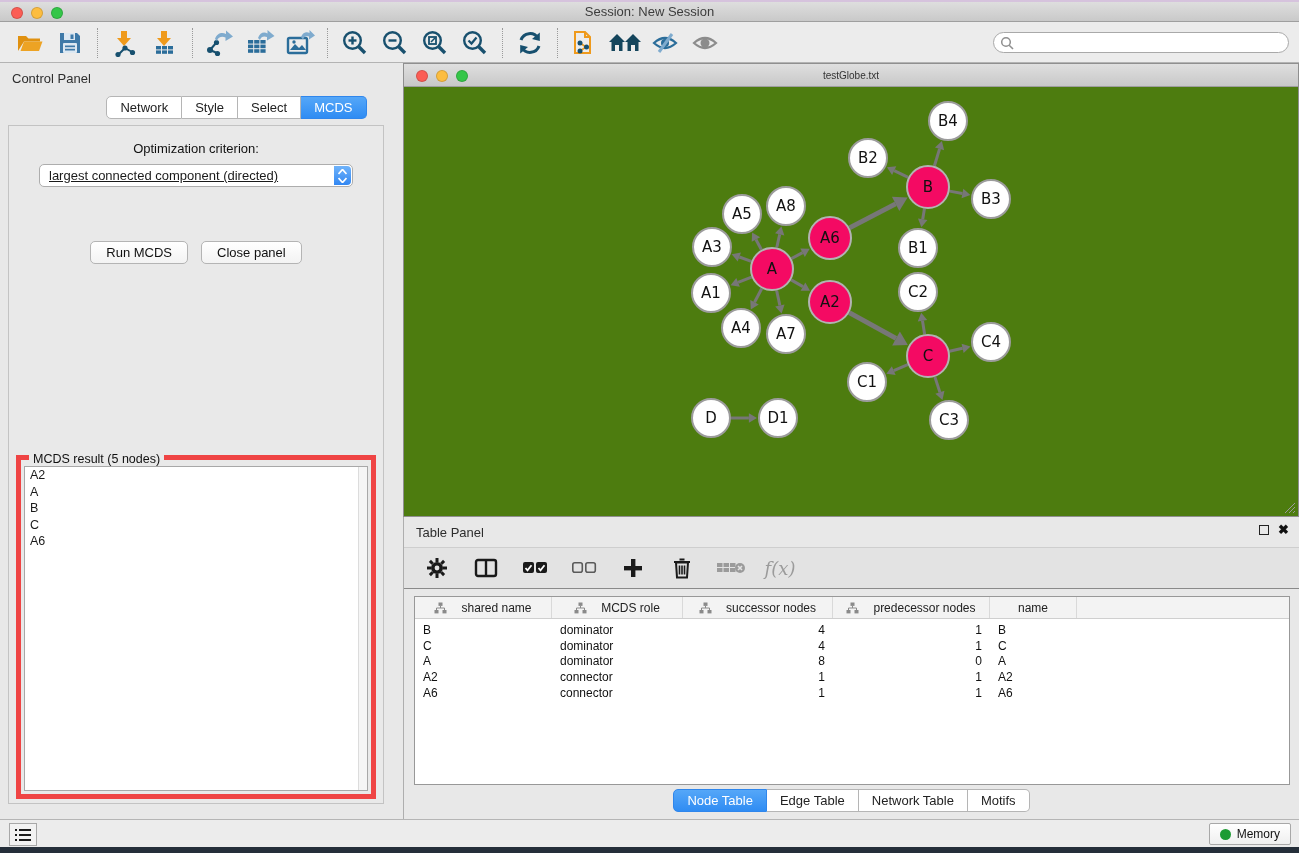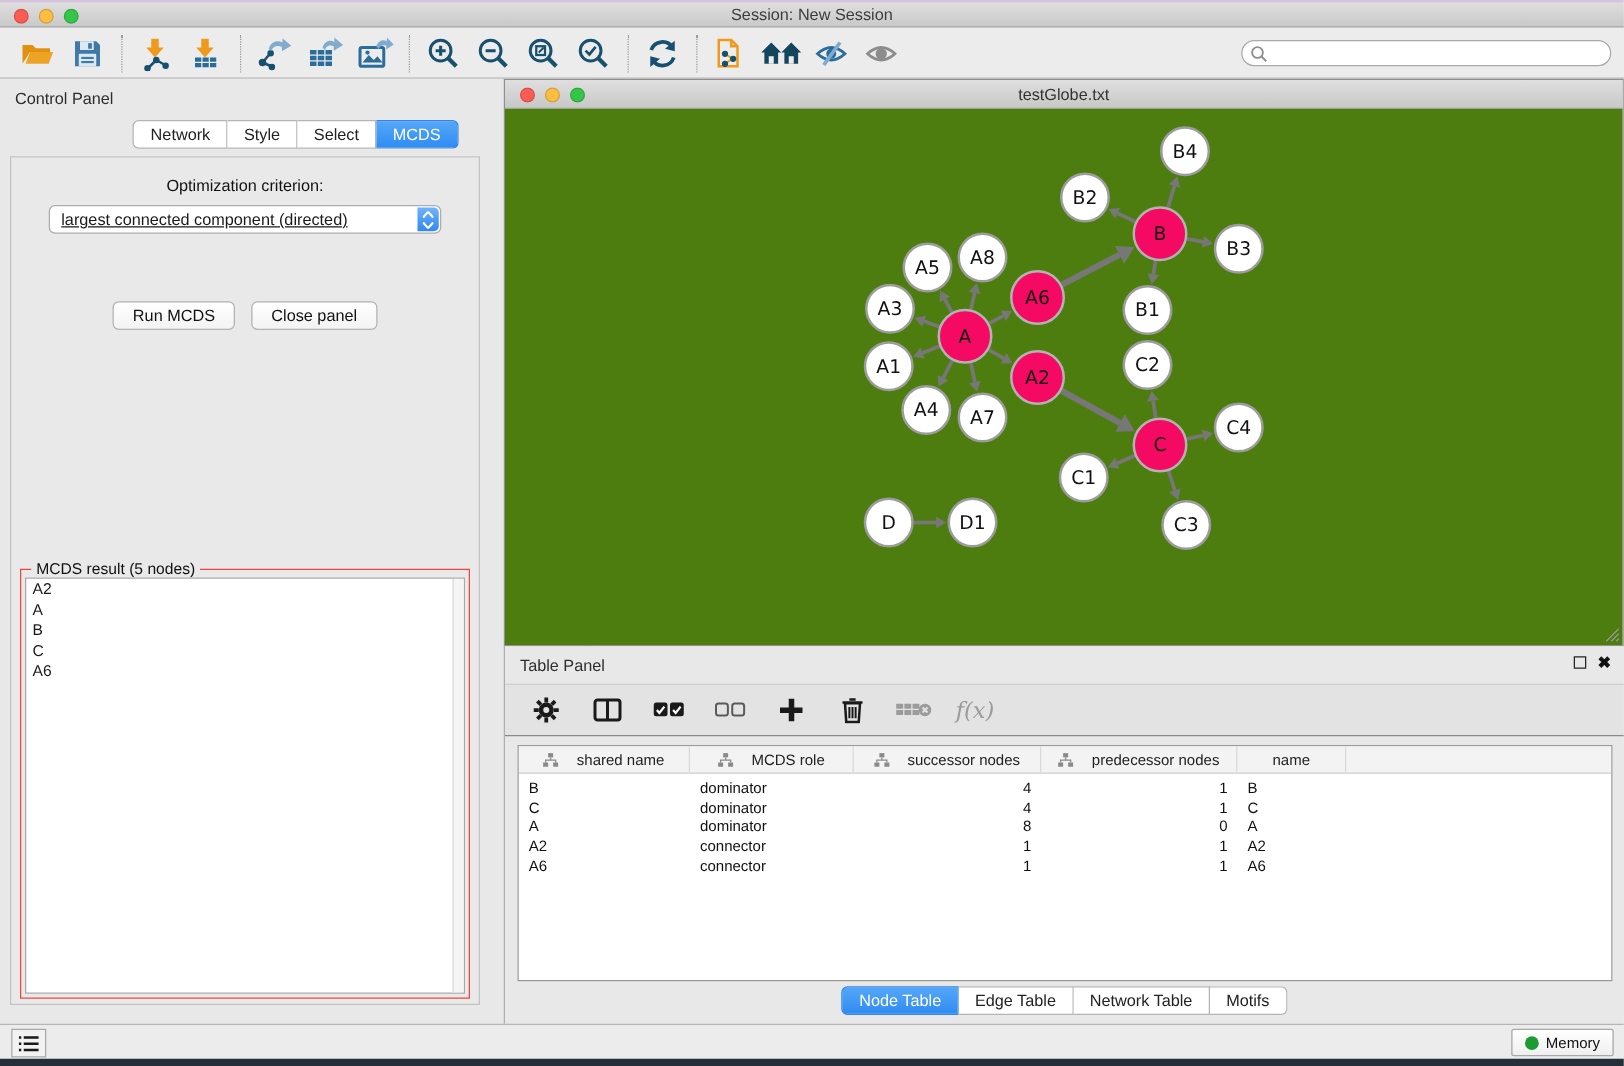--- a/index.html
+++ b/index.html
@@ -51,36 +51,36 @@
     background:#fff; border:1px solid #adadad; border-radius:5px;
     font-size:13px; line-height:21px; padding:0 24px 0 9px; cursor:default;text-decoration:underline; }
   .dd-stepper { position:absolute; right:1px; top:1px; bottom:1px; width:17px; border-radius:0 4px 4px 0;
     background:linear-gradient(#6fb3fa,#3287f2); display:flex; flex-direction:column;
     align-items:center; justify-content:center; gap:2px; }
   .cp-buttons { display:flex; justify-content:center; gap:13px; margin-top:13px; }
   .btn { background:linear-gradient(#ffffff,#f3f3f3); border:1px solid #b4b4b4; border-radius:5px;
     font-size:13px; color:#111; padding:3px 15px; cursor:default;margin-top:41px; }
 
   .result-box { position:absolute; left:7px; right:7px; top:329px; bottom:4px;
-    border:1px solid #ef4444; background:#e9e9e9; }
+    border:5px solid #ef4444; background:#e9e9e9; }
   .result-legend { position:absolute; left:8px; top:-8px; background:#e9e9e9;
     padding:0 4px; font-size:12.5px; color:#111; }
   .result-list { position:absolute; left:3px; right:3px; top:6px; bottom:3px;
     background:#fff; border:1px solid #a8a8a8; overflow:hidden; }
   .result-list .sb { position:absolute; right:0; top:0; bottom:0; width:9px;
     background:#f5f5f5; border-left:1px solid #dcdcdc; }
   .result-item { font-size:12.5px; line-height:16.5px; padding:0 5px; cursor:default; }
   .result-item:first-child { padding-top:2px; }
 
   
   .net-window { position:absolute; left:403px; top:63px; width:896px; height:454px;
     border:1px solid #8f8f8f; background:#fff; }
   .net-titlebar { position:relative; height:23px; background:linear-gradient(#dfdfdf,#c8c8c8);
     border-bottom:1px solid #9e9e9e; display:flex; align-items:center; justify-content:center; }
-  .net-titlebar .title { font-size:13px; color:#333; }
+  .net-titlebar .title { font-size:10px; color:#333; }
   .net-lights { position:absolute; left:12px; top:6px; display:flex; gap:8px; }
   .net-canvas { position:absolute; left:0; top:23px; right:0; bottom:0; background:#4d7c0f; overflow:hidden; }
   .grip { position:absolute; right:2px; bottom:2px; }
 
   
   .table-panel { position:absolute; left:403px; top:517px; width:896px; height:303px;
     background:#e8e8e8; border-left:1px solid #aeaeae; }
   .tp-toolbar { position:absolute; left:0; right:0; top:30px; height:42px; background:#e3e3e3;
     border-top:1px solid #cecece; border-bottom:1px solid #8a8a8a;
     display:flex; align-items:center; gap:15px; padding:0 16px; }

